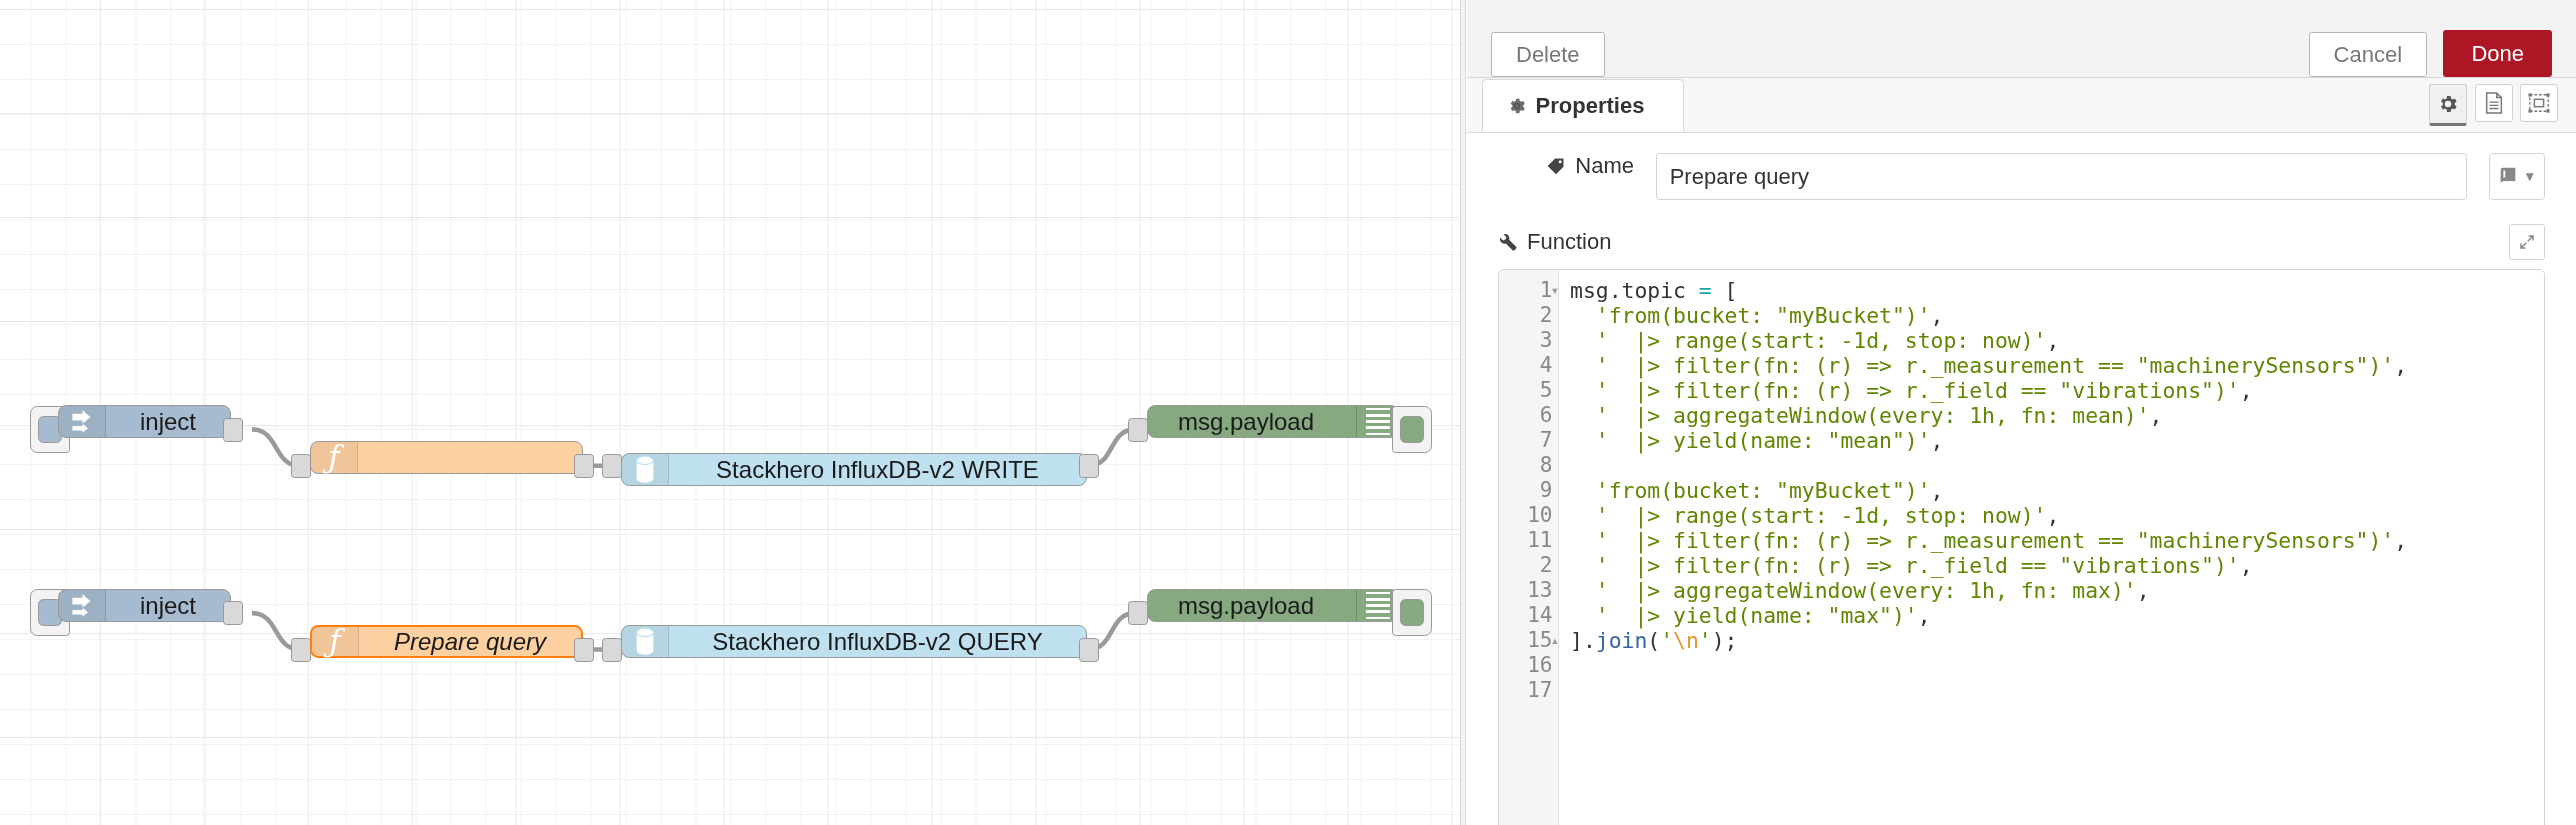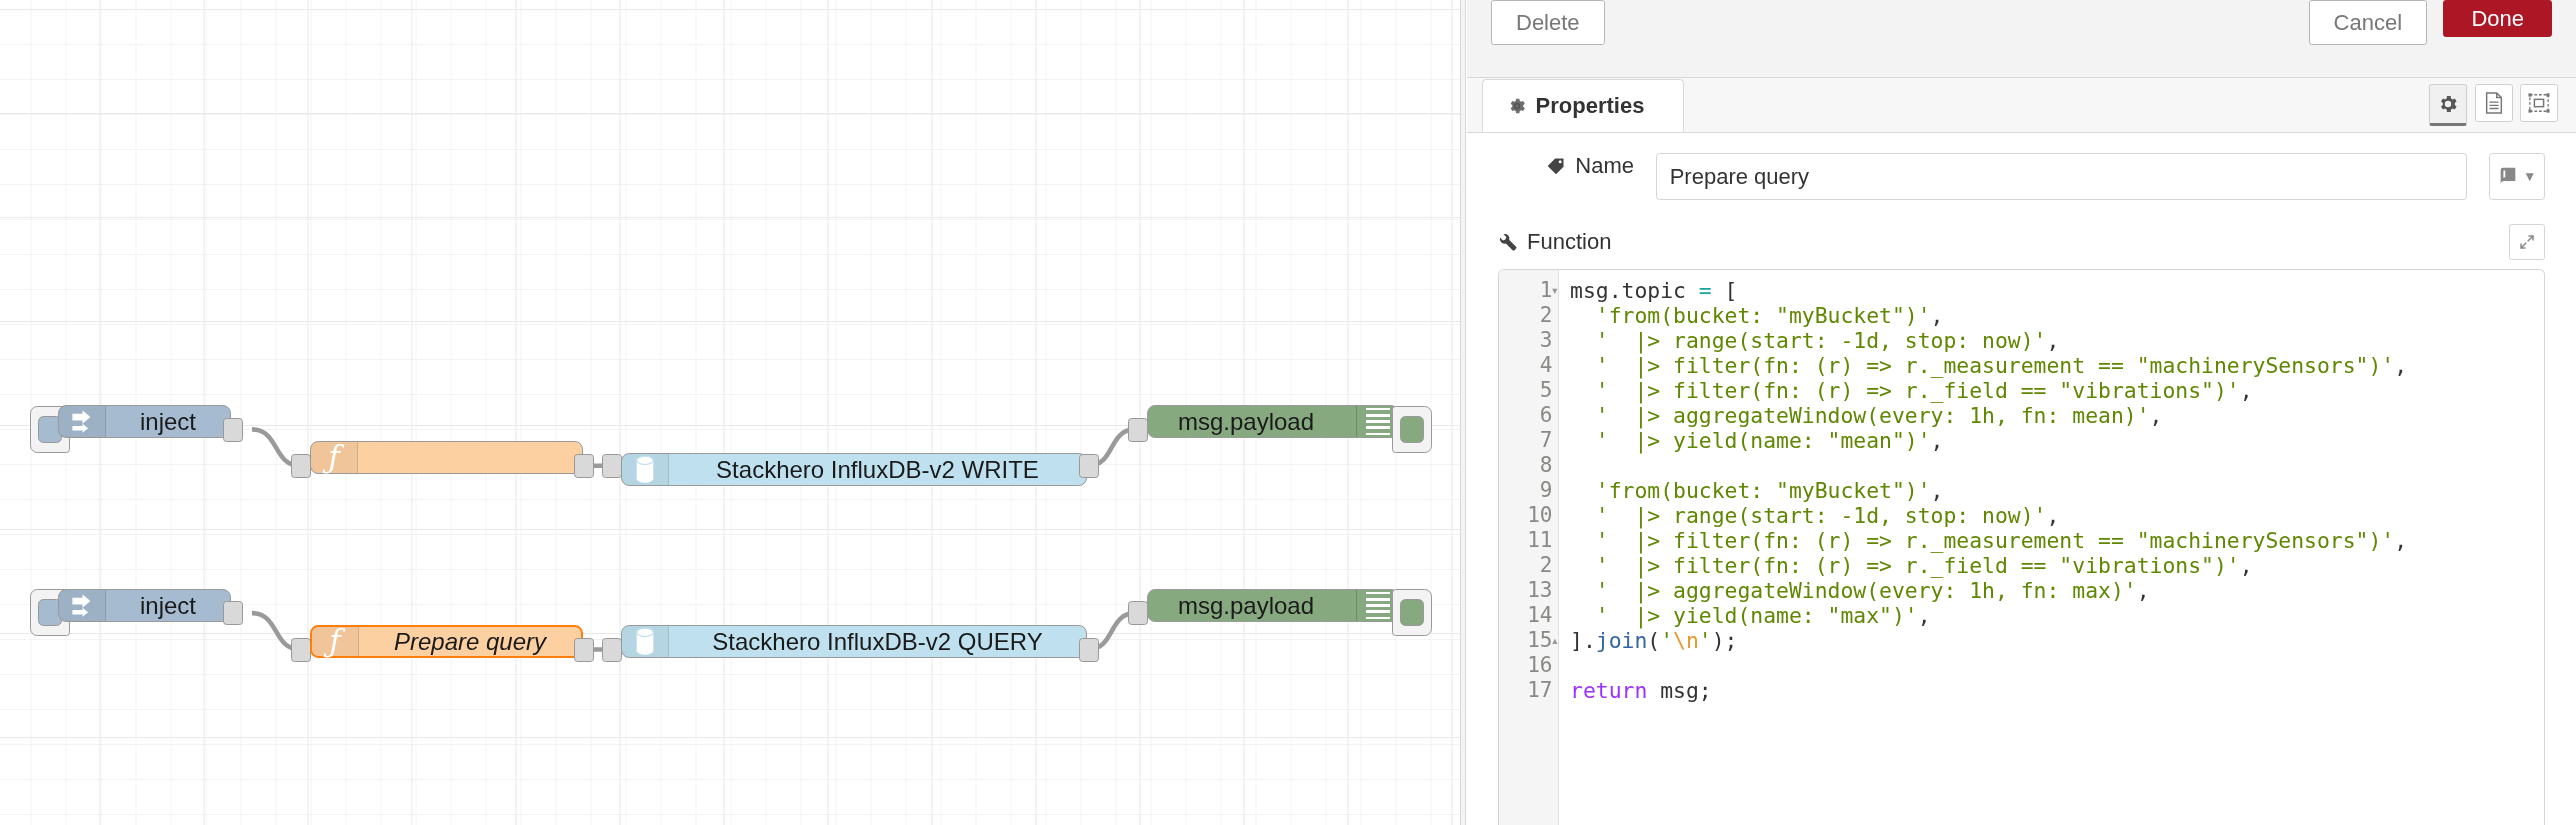--- a/index.html
+++ b/index.html
@@ -120,36 +120,36 @@
   #panel {
     position: absolute; left: 1467px; top: 0;
     width: 1109px; height: 826px;
     background: #ffffff;
     display: flex; flex-direction: column;
   }
   #panel-header {
     height: 78px; flex: 0 0 78px;
     background: #f3f3f3;
     border-bottom: 0.9px solid #d8d8d8;
-    display: flex; align-items: flex-start; padding: 0 24px;
+    display: flex; align-items: flex-end; padding: 0 24px;
   }
   .btn {
     font-family: "Liberation Sans", sans-serif;
     font-size: 22px;
     border-radius: 2.7px;
     cursor: pointer;
     display: flex; align-items: center; justify-content: center;
   }
   .btn-secondary {
     background: #fff; border: 0.9px solid #b5b5b5; color: #777777;
     height: 45px; padding: 0 24px;
   }
   .btn-primary {
     background: #ad1625; border: 0.9px solid #ad1625; color: #ffffff;
-    height: 37px; padding: 0 27px;
+    height: 47px; padding: 0 27px;
   }
   .spacer { flex: 1 1 auto; }
 
   #tabrow {
     height: 55px; flex: 0 0 55px;
     position: relative;
     border-bottom: 0.9px solid #d8d8d8;
     background: #f7f7f7;
     display: flex; align-items: flex-end;
     padding-left: 14.6px;
@@ -476,20 +476,19 @@
             <div class="cline"><span class="t-str">  '  |&gt; yield(name: "mean")'</span><span class="t-def">,</span></div>
             <div class="cline"><span class="t-def"></span></div>
             <div class="cline"><span class="t-str">  'from(bucket: "myBucket")'</span><span class="t-def">,</span></div>
             <div class="cline"><span class="t-str">  '  |&gt; range(start: -1d, stop: now)'</span><span class="t-def">,</span></div>
             <div class="cline"><span class="t-str">  '  |&gt; filter(fn: (r) =&gt; r._measurement == "machinerySensors")'</span><span class="t-def">,</span></div>
             <div class="cline"><span class="t-str">  '  |&gt; filter(fn: (r) =&gt; r._field == "vibrations")'</span><span class="t-def">,</span></div>
             <div class="cline"><span class="t-str">  '  |&gt; aggregateWindow(every: 1h, fn: max)'</span><span class="t-def">,</span></div>
             <div class="cline"><span class="t-str">  '  |&gt; yield(name: "max")'</span><span class="t-def">,</span></div>
             <div class="cline"><span class="t-def">].</span><span class="t-fn">join</span><span class="t-def">(</span><span class="t-str">'</span><span class="t-esc">\n</span><span class="t-str">'</span><span class="t-def">);</span></div>
             <div class="cline"><span class="t-def"></span></div>
-            <div class="cline"><span class="t-kw">return</span><span class="t-def"> msg;</span></div>
           </div>
       </div>
 
     </div>
   </div>
 </div>
 
 
 </body></html>

